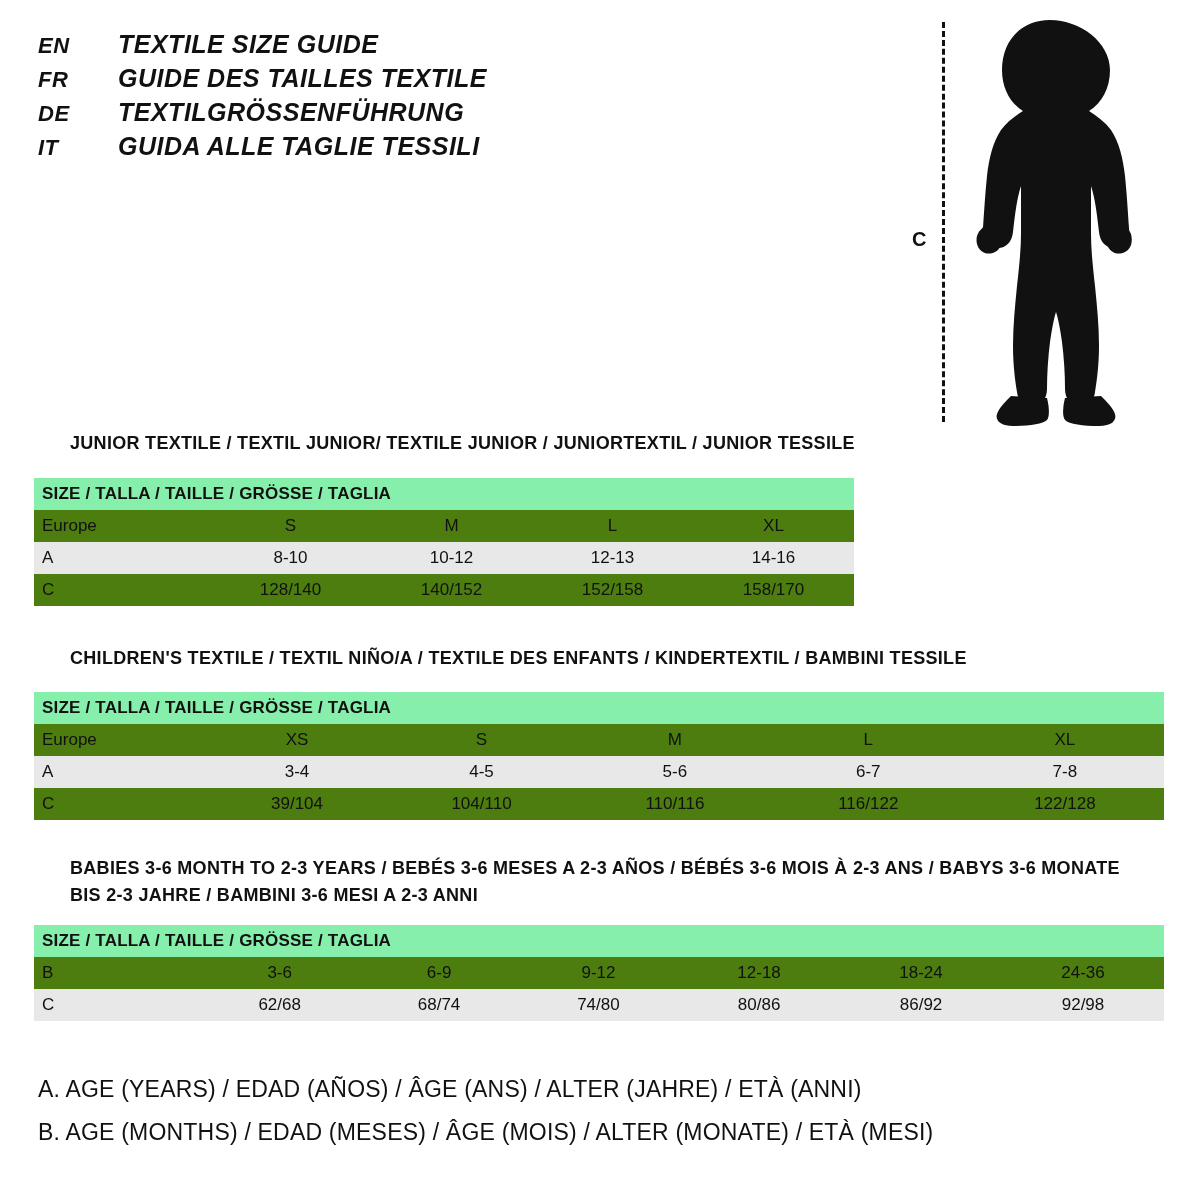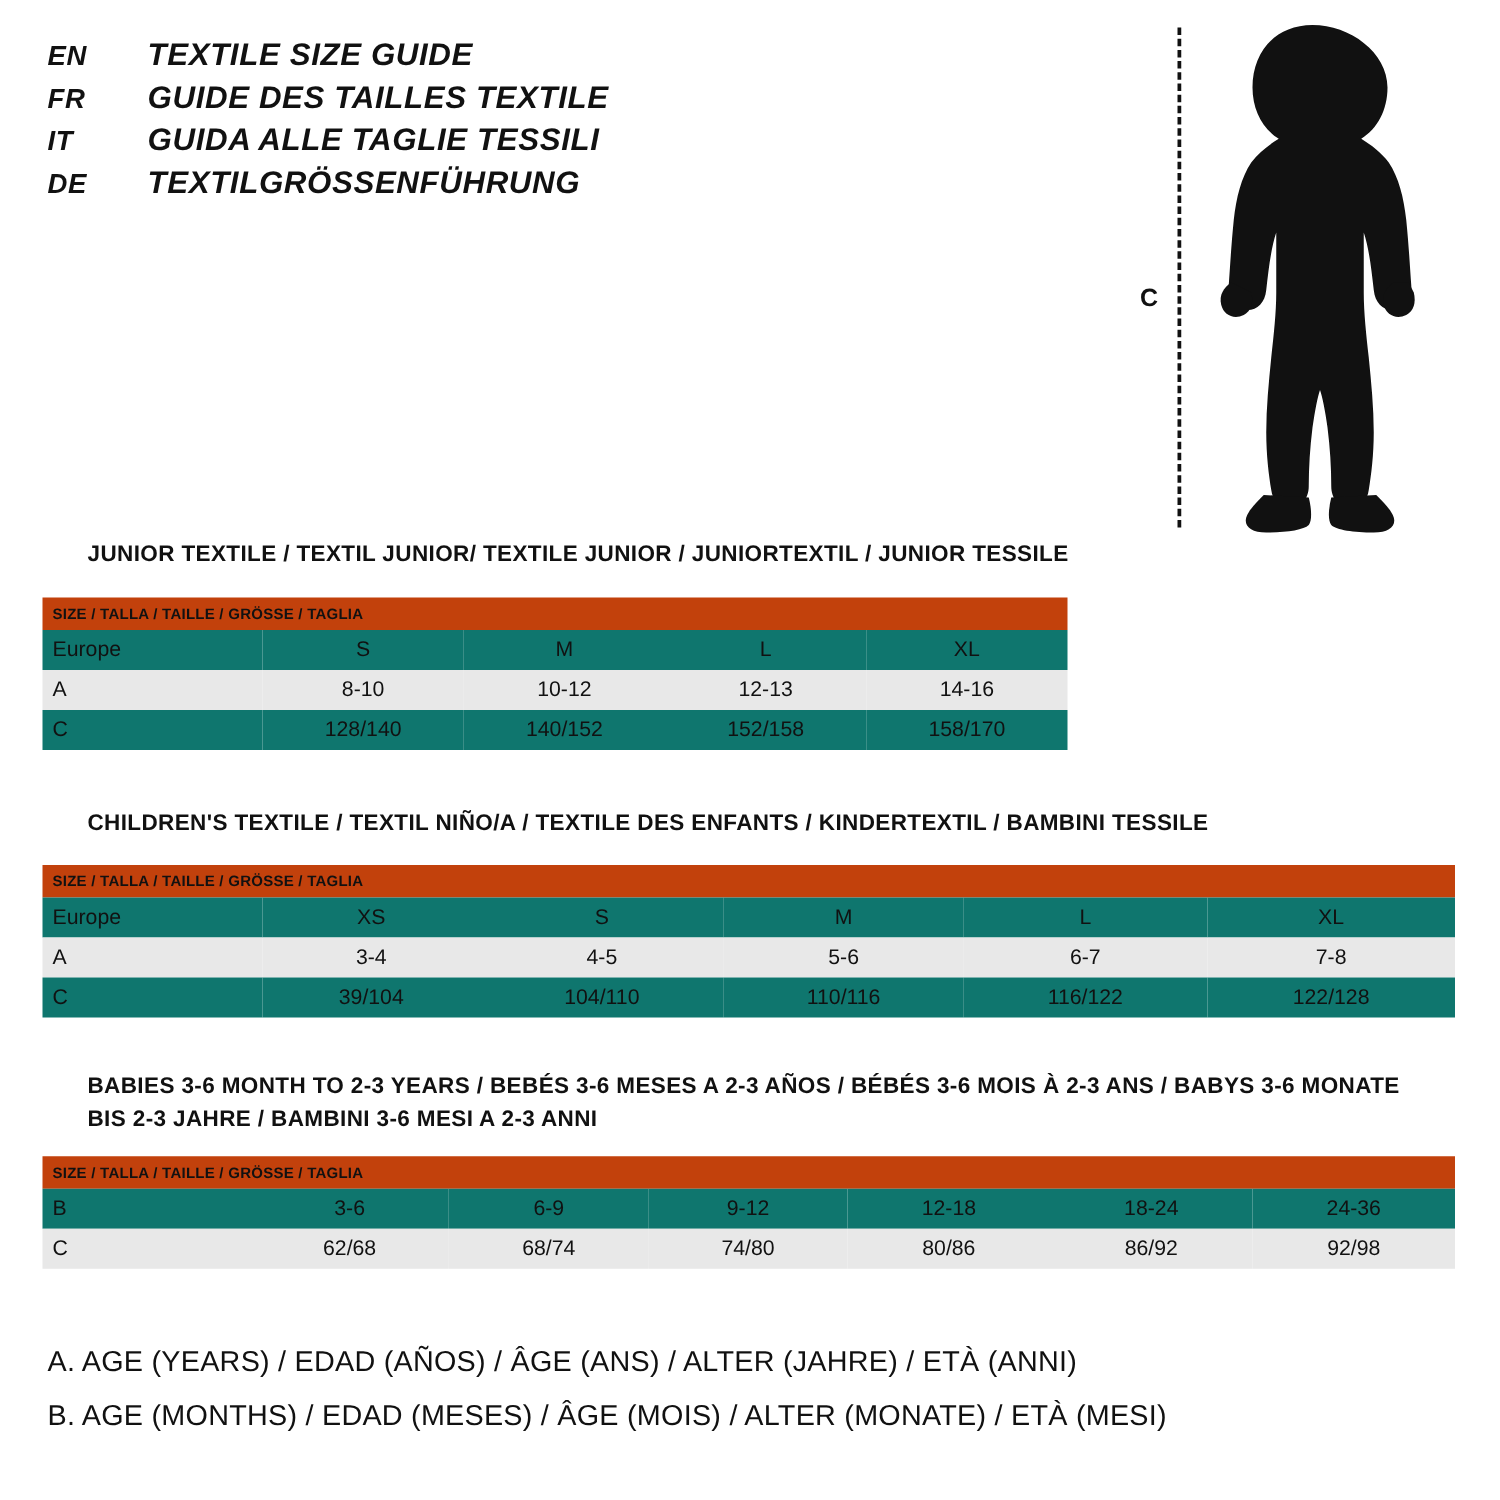--- a/index.html
+++ b/index.html
@@ -97,26 +97,26 @@
   .size-table {
     position: absolute;
     border-collapse: collapse;
     font-size: 17px;
   }
   .size-table td {
     padding: 6px 8px;
     vertical-align: middle;
   }
   .band-head td {
-    background: #c2410c;
-    font-weight: bold;
-    font-size: 12px;
+    background: #86efac;
+    font-weight: bold;
+    font-size: 17px;
     letter-spacing: 0.2px;
   }
-  .row-white td { background: #0f766e; }
+  .row-white td { background: #4d7c0f; }
   .row-grey td { background: #e8e8e8; }
   .cell-label {
     text-align: left;
     padding-left: 6px;
   }
   .cell-val {
     text-align: center;
   }
 
   
@@ -138,26 +138,26 @@
   <div class="lang-block">
     <div class="lang-row">
       <span class="lang-code">EN</span>
       <span class="lang-text">TEXTILE SIZE GUIDE</span>
     </div>
     <div class="lang-row">
       <span class="lang-code">FR</span>
       <span class="lang-text">GUIDE DES TAILLES TEXTILE</span>
     </div>
     <div class="lang-row">
+      <span class="lang-code">DE</span>
+      <span class="lang-text">TEXTILGRÖSSENFÜHRUNG</span>
+    </div>
+    <div class="lang-row">
       <span class="lang-code">IT</span>
       <span class="lang-text">GUIDA ALLE TAGLIE TESSILI</span>
-    </div>
-    <div class="lang-row">
-      <span class="lang-code">DE</span>
-      <span class="lang-text">TEXTILGRÖSSENFÜHRUNG</span>
     </div>
   </div>
 
   <div class="figure-area">
     <span class="height-label">C</span>
     <div class="dashed-line"></div>
     <svg class="silhouette" viewBox="0 0 200 410" aria-hidden="true">
       <g fill="#111111">
 
         <path d="M95 2 C65 2 47 24 47 52 C47 70 55 85 68 93 C60 98 52 104 46 112 C38 124 34 140 32 158

